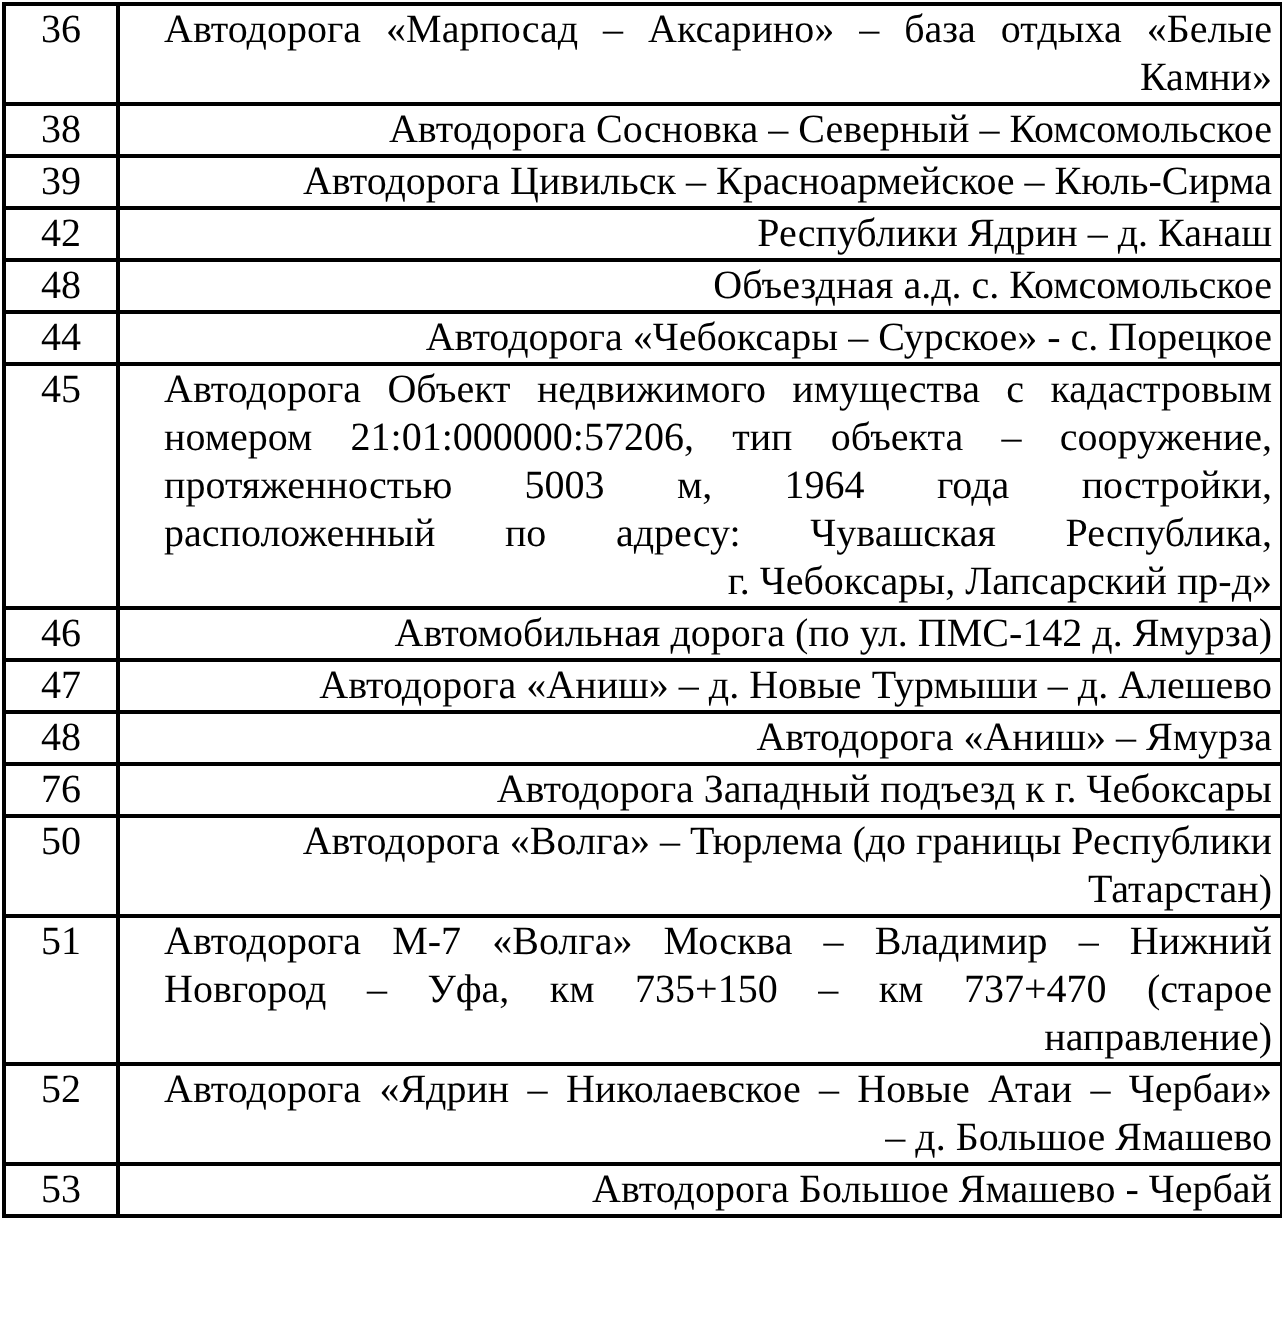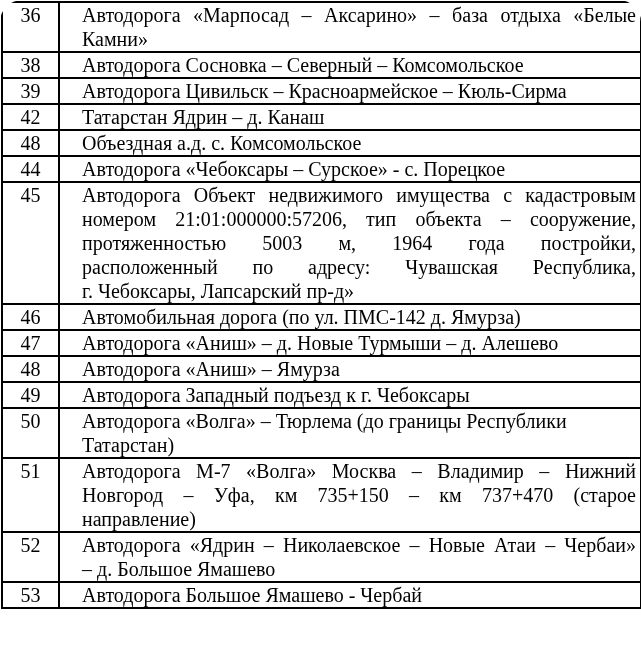--- a/index.html
+++ b/index.html
@@ -10,21 +10,20 @@
   .page {
     width: 641px;
     height: 670px;
     background: #ffffff;
     color: #000000;
     font-family: "Liberation Serif", "DejaVu Serif", serif;
     font-size: 20px;
     line-height: 24px;
     overflow: hidden;
     box-sizing: border-box;
-    border-radius: 22px;
   }
   table.roads {
     border-collapse: collapse;
     table-layout: fixed;
     width: 639px;
     margin: 1px 0 0 1px;
   }
   col.c-num  { width: 57px; }
   col.c-name { width: 582px; }
   td {
@@ -32,21 +31,21 @@
     vertical-align: top;
     padding: 0;
   }
   td.num {
     text-align: center;
   }
   td.name {
     padding: 0 4px 0 22px;
   }
   td.name .line {
-    text-align: left;
+    text-align: right;
   }
   td.name.justify .line:not(:last-child) {
     text-align: justify;
     text-align-last: justify;
   }
 </style>
 </head>
 <body>
 
 <div class="page">
@@ -71,21 +70,21 @@
         </tr>
         <tr>
           <td class="num">39</td>
           <td class="name">
             <div class="line">Автодорога Цивильск – Красноармейское – Кюль-Сирма</div>
           </td>
         </tr>
         <tr>
           <td class="num">42</td>
           <td class="name">
-            <div class="line">Татарстан Ядрин – д. Канаш</div>
+            <div class="line">Республики Ядрин – д. Канаш</div>
           </td>
         </tr>
         <tr>
           <td class="num">48</td>
           <td class="name">
             <div class="line">Объездная а.д. с. Комсомольское</div>
           </td>
         </tr>
         <tr>
           <td class="num">44</td>
@@ -115,21 +114,21 @@
             <div class="line">Автодорога «Аниш» – д. Новые Турмыши – д. Алешево</div>
           </td>
         </tr>
         <tr>
           <td class="num">48</td>
           <td class="name">
             <div class="line">Автодорога «Аниш» – Ямурза</div>
           </td>
         </tr>
         <tr>
-          <td class="num">49</td>
+          <td class="num">76</td>
           <td class="name">
             <div class="line">Автодорога Западный подъезд к г. Чебоксары</div>
           </td>
         </tr>
         <tr>
           <td class="num">50</td>
           <td class="name">
             <div class="line">Автодорога «Волга» – Тюрлема (до границы Республики</div>
             <div class="line">Татарстан)</div>
           </td>

